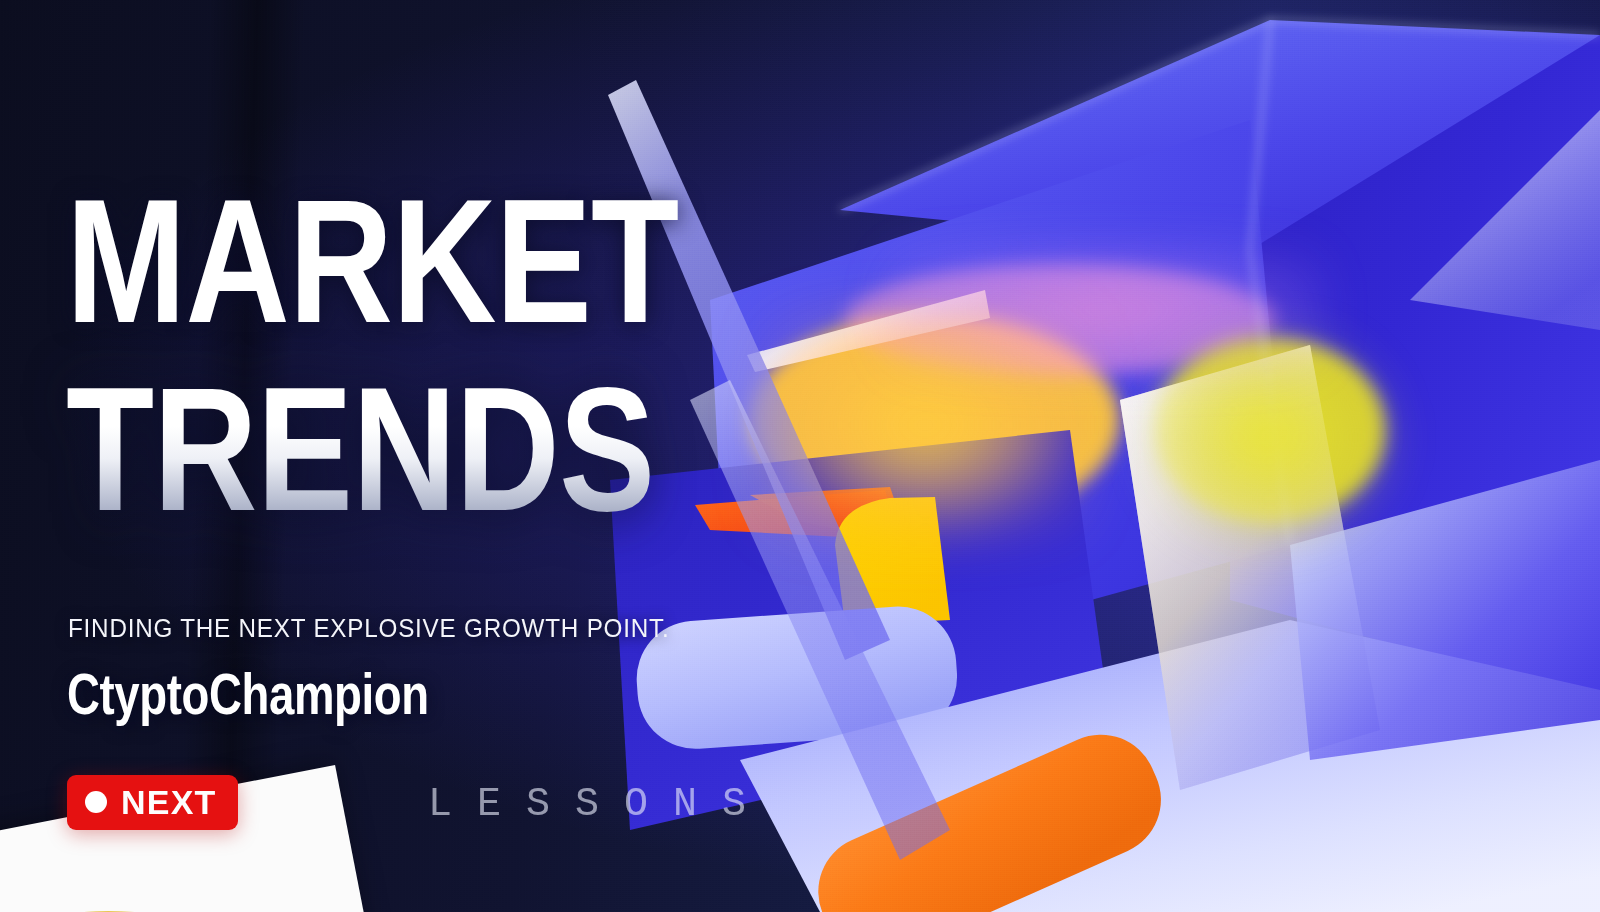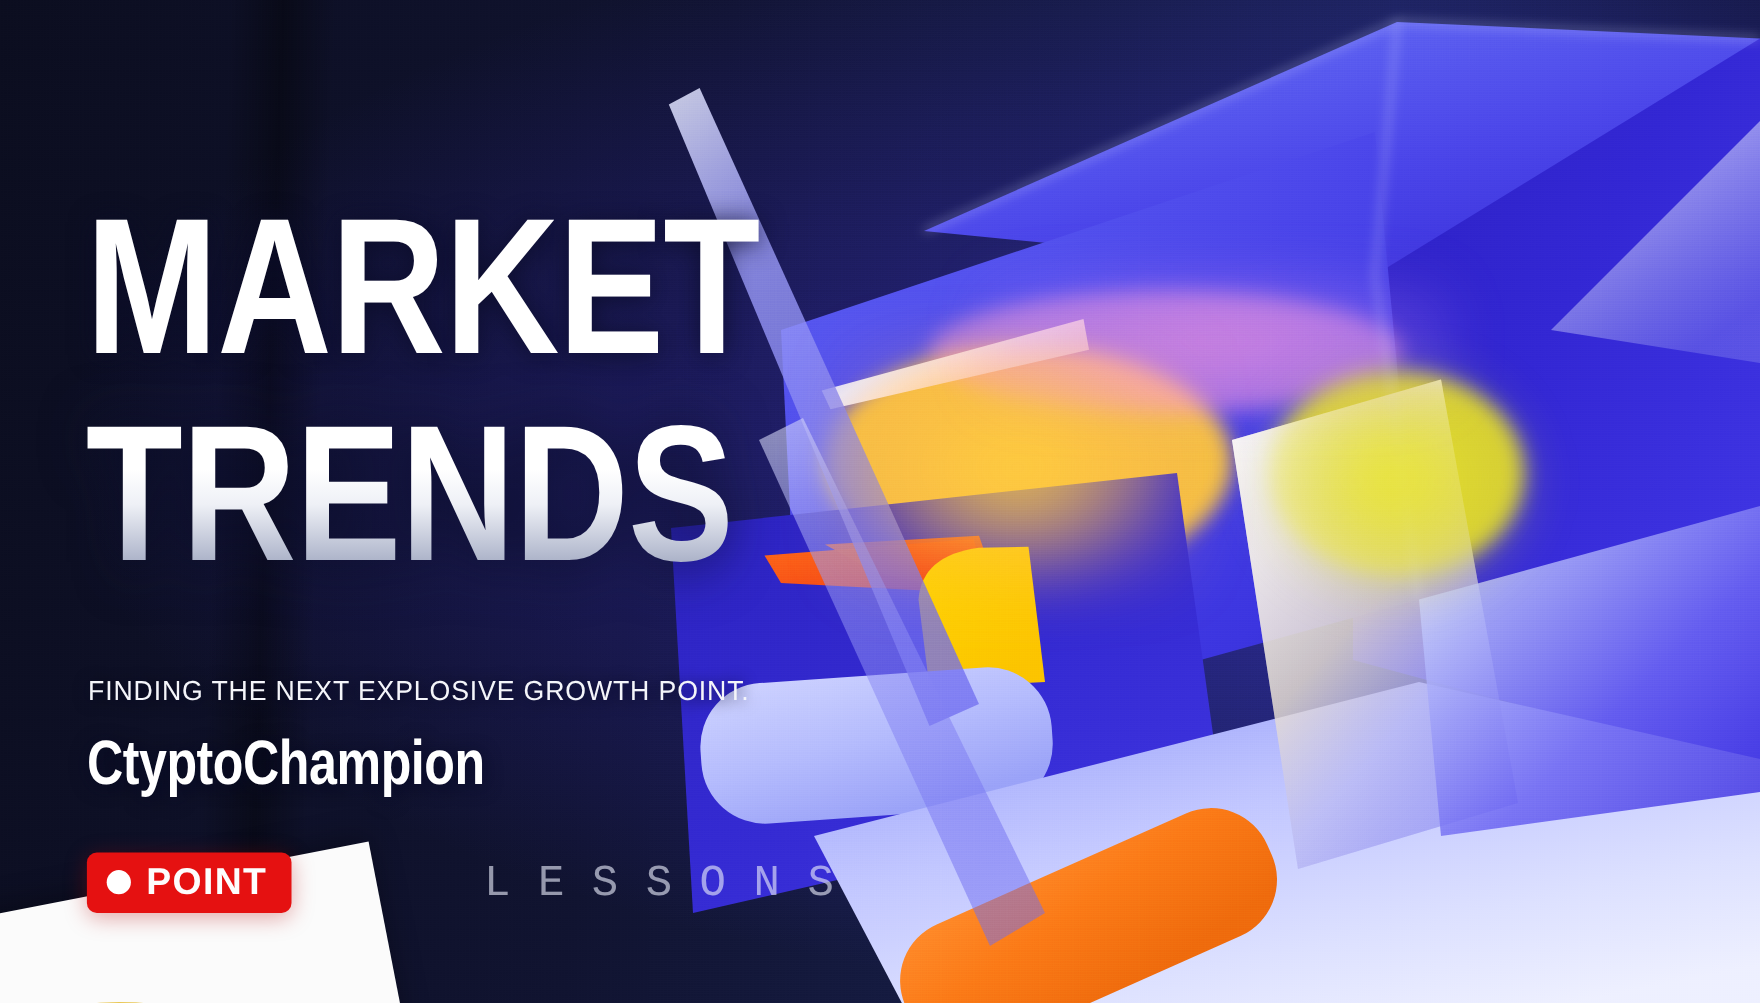--- a/index.html
+++ b/index.html
@@ -71,21 +71,21 @@
   .art-grain {
     position:absolute; inset:0;
     opacity:.22; mix-blend-mode:overlay; pointer-events:none;
     background-image:
       repeating-linear-gradient(0deg, rgba(255,255,255,.06) 0 1px, rgba(0,0,0,0) 1px 2px),
       repeating-linear-gradient(90deg, rgba(0,0,0,.05) 0 1px, rgba(0,0,0,0) 1px 2px);
   }
 
   
   .content {
-    position:absolute; left:12px; top:0;
+    position:absolute; left:0; top:0;
     width:900px; height:789px;
     z-index:20;
     pointer-events:none;
   }
   .content > * { pointer-events:auto; }
 
   .headline {
     position:absolute;
     left:66px;
     font-weight:900;
@@ -375,20 +375,20 @@
     <div class="headline headline-1">MARKET</div>
 
     <div class="headline headline-2">TRENDS</div>
 
     <div class="subtitle">FINDING THE NEXT EXPLOSIVE GROWTH POINT.</div>
 
     <div class="brand">CtyptoChampion</div>
 
     <div class="live-badge">
       <span class="live-dot"></span>
-      <span class="live-label">POINT</span>
+      <span class="live-label">NEXT</span>
     </div>
 
     <div class="lessons">LESSONS</div>
 
   </div>
 
 </div>
 
 </body></html>

